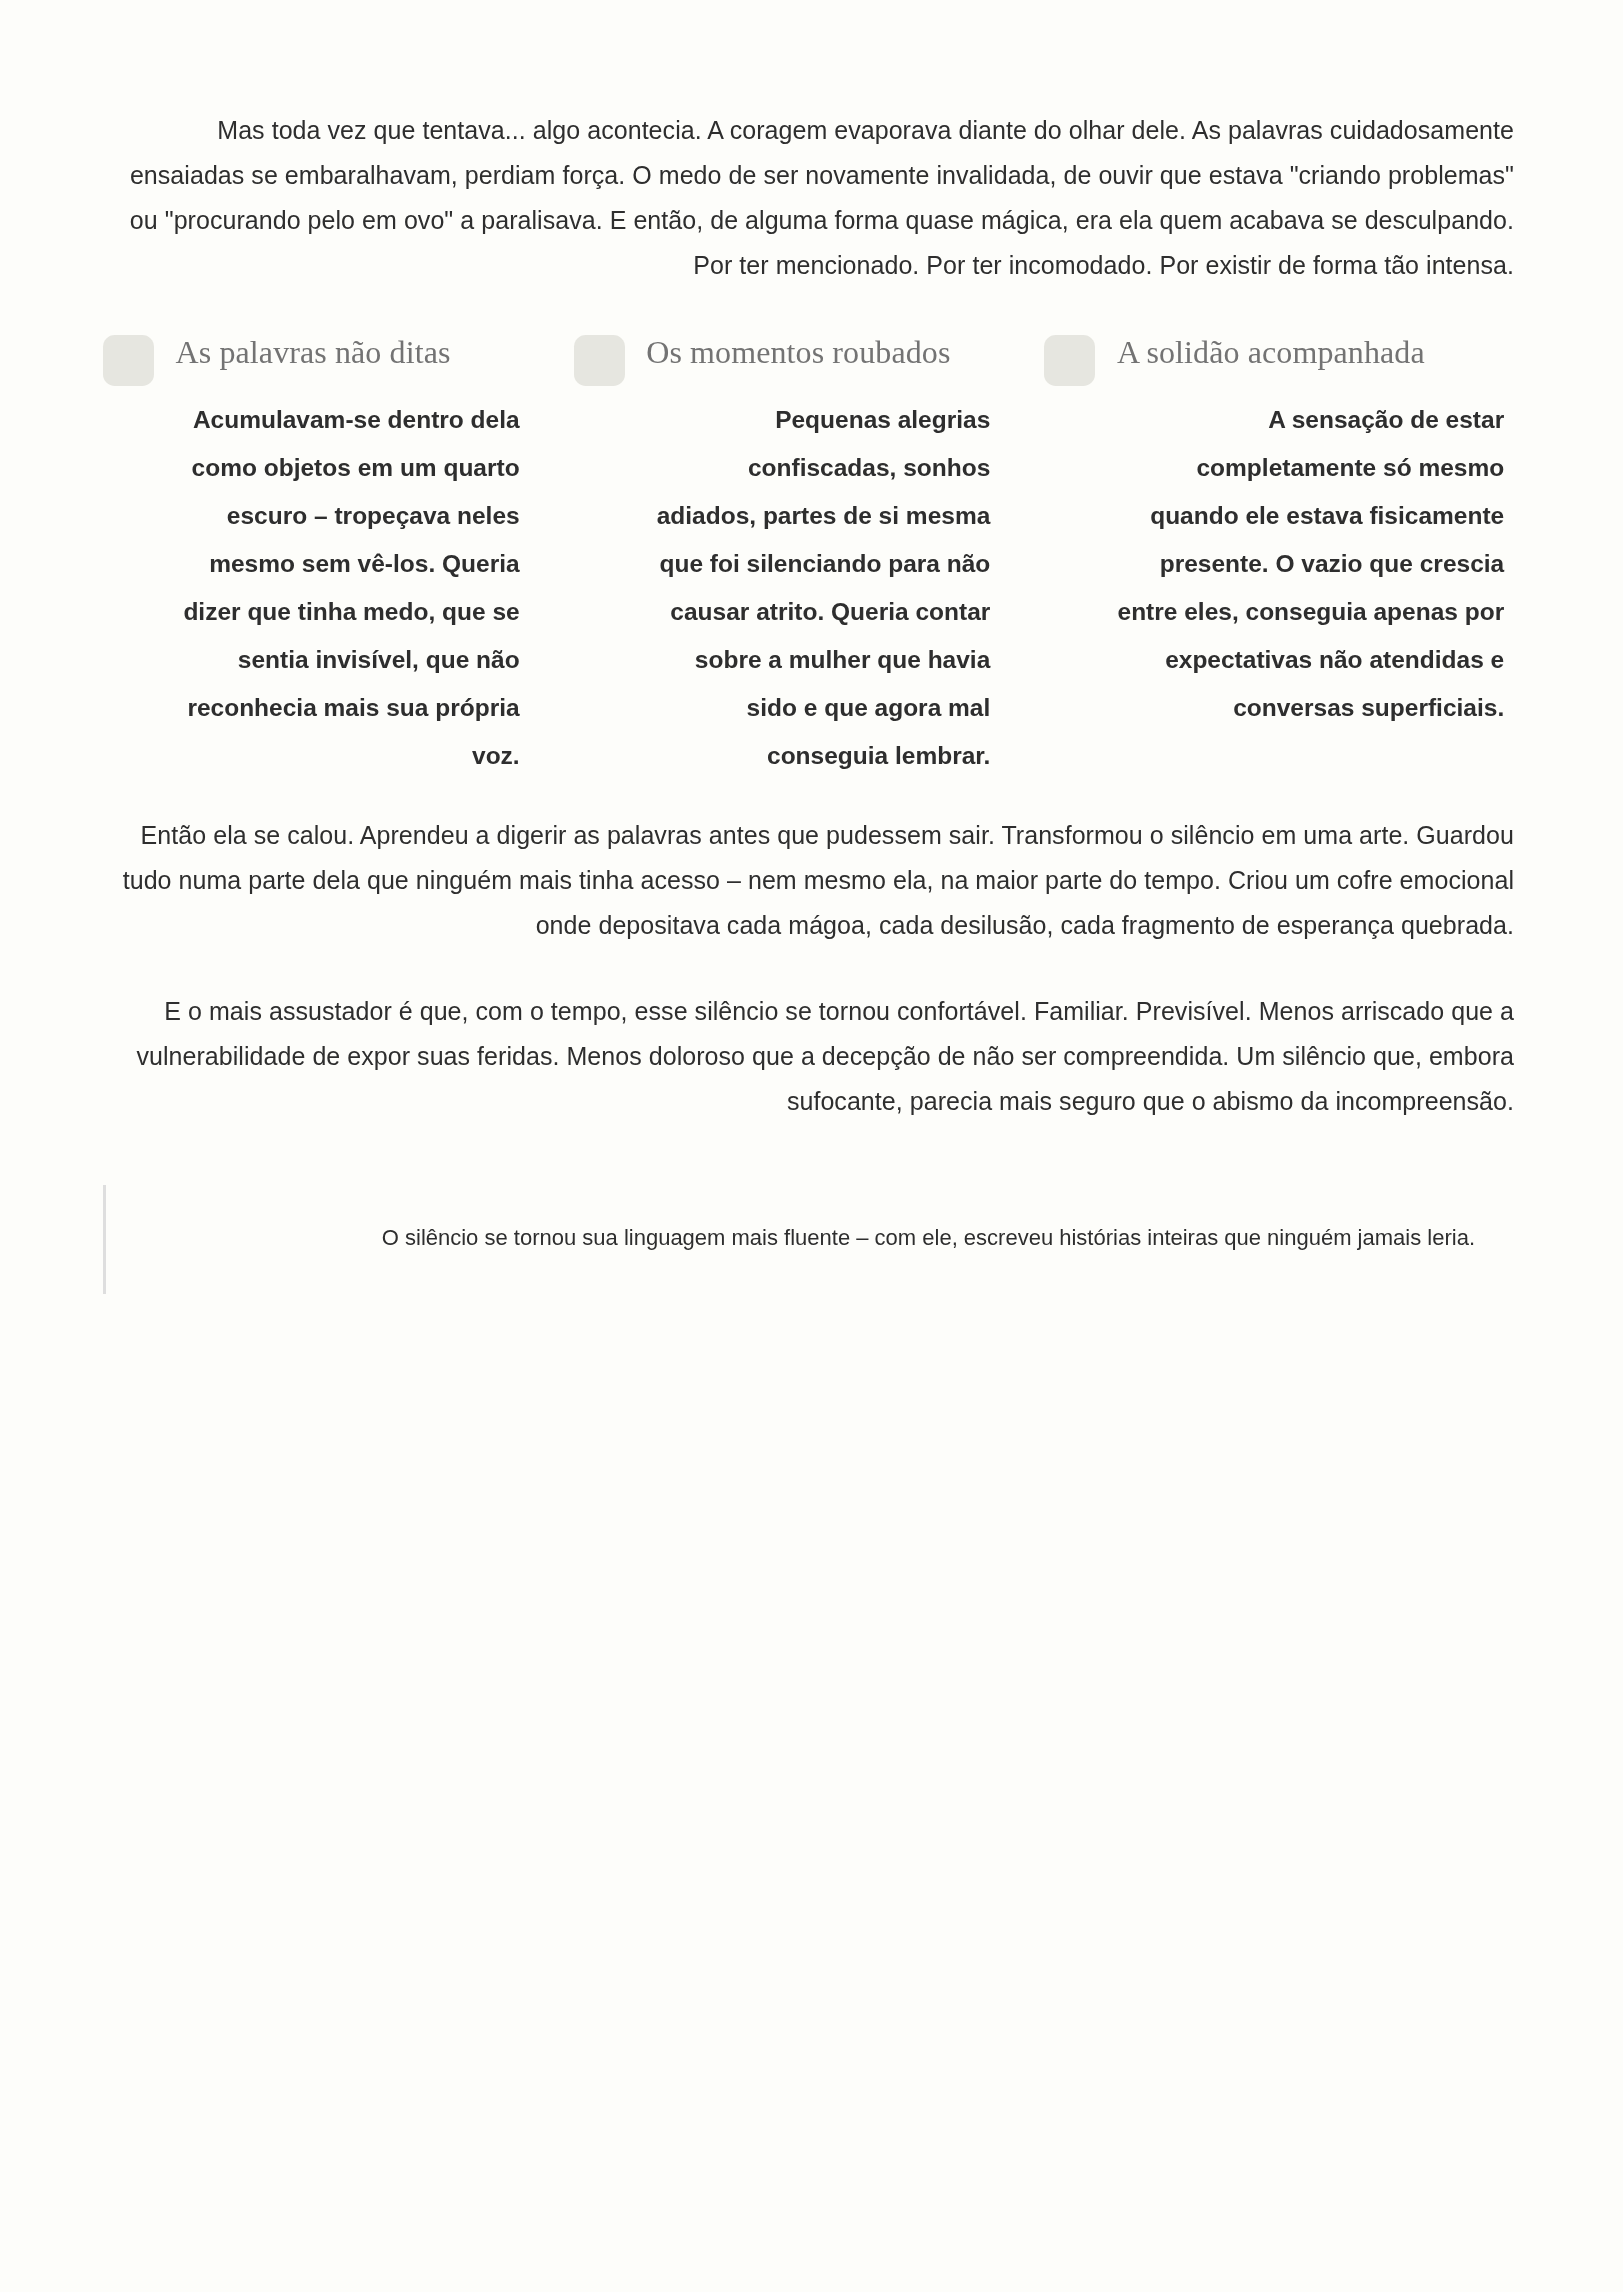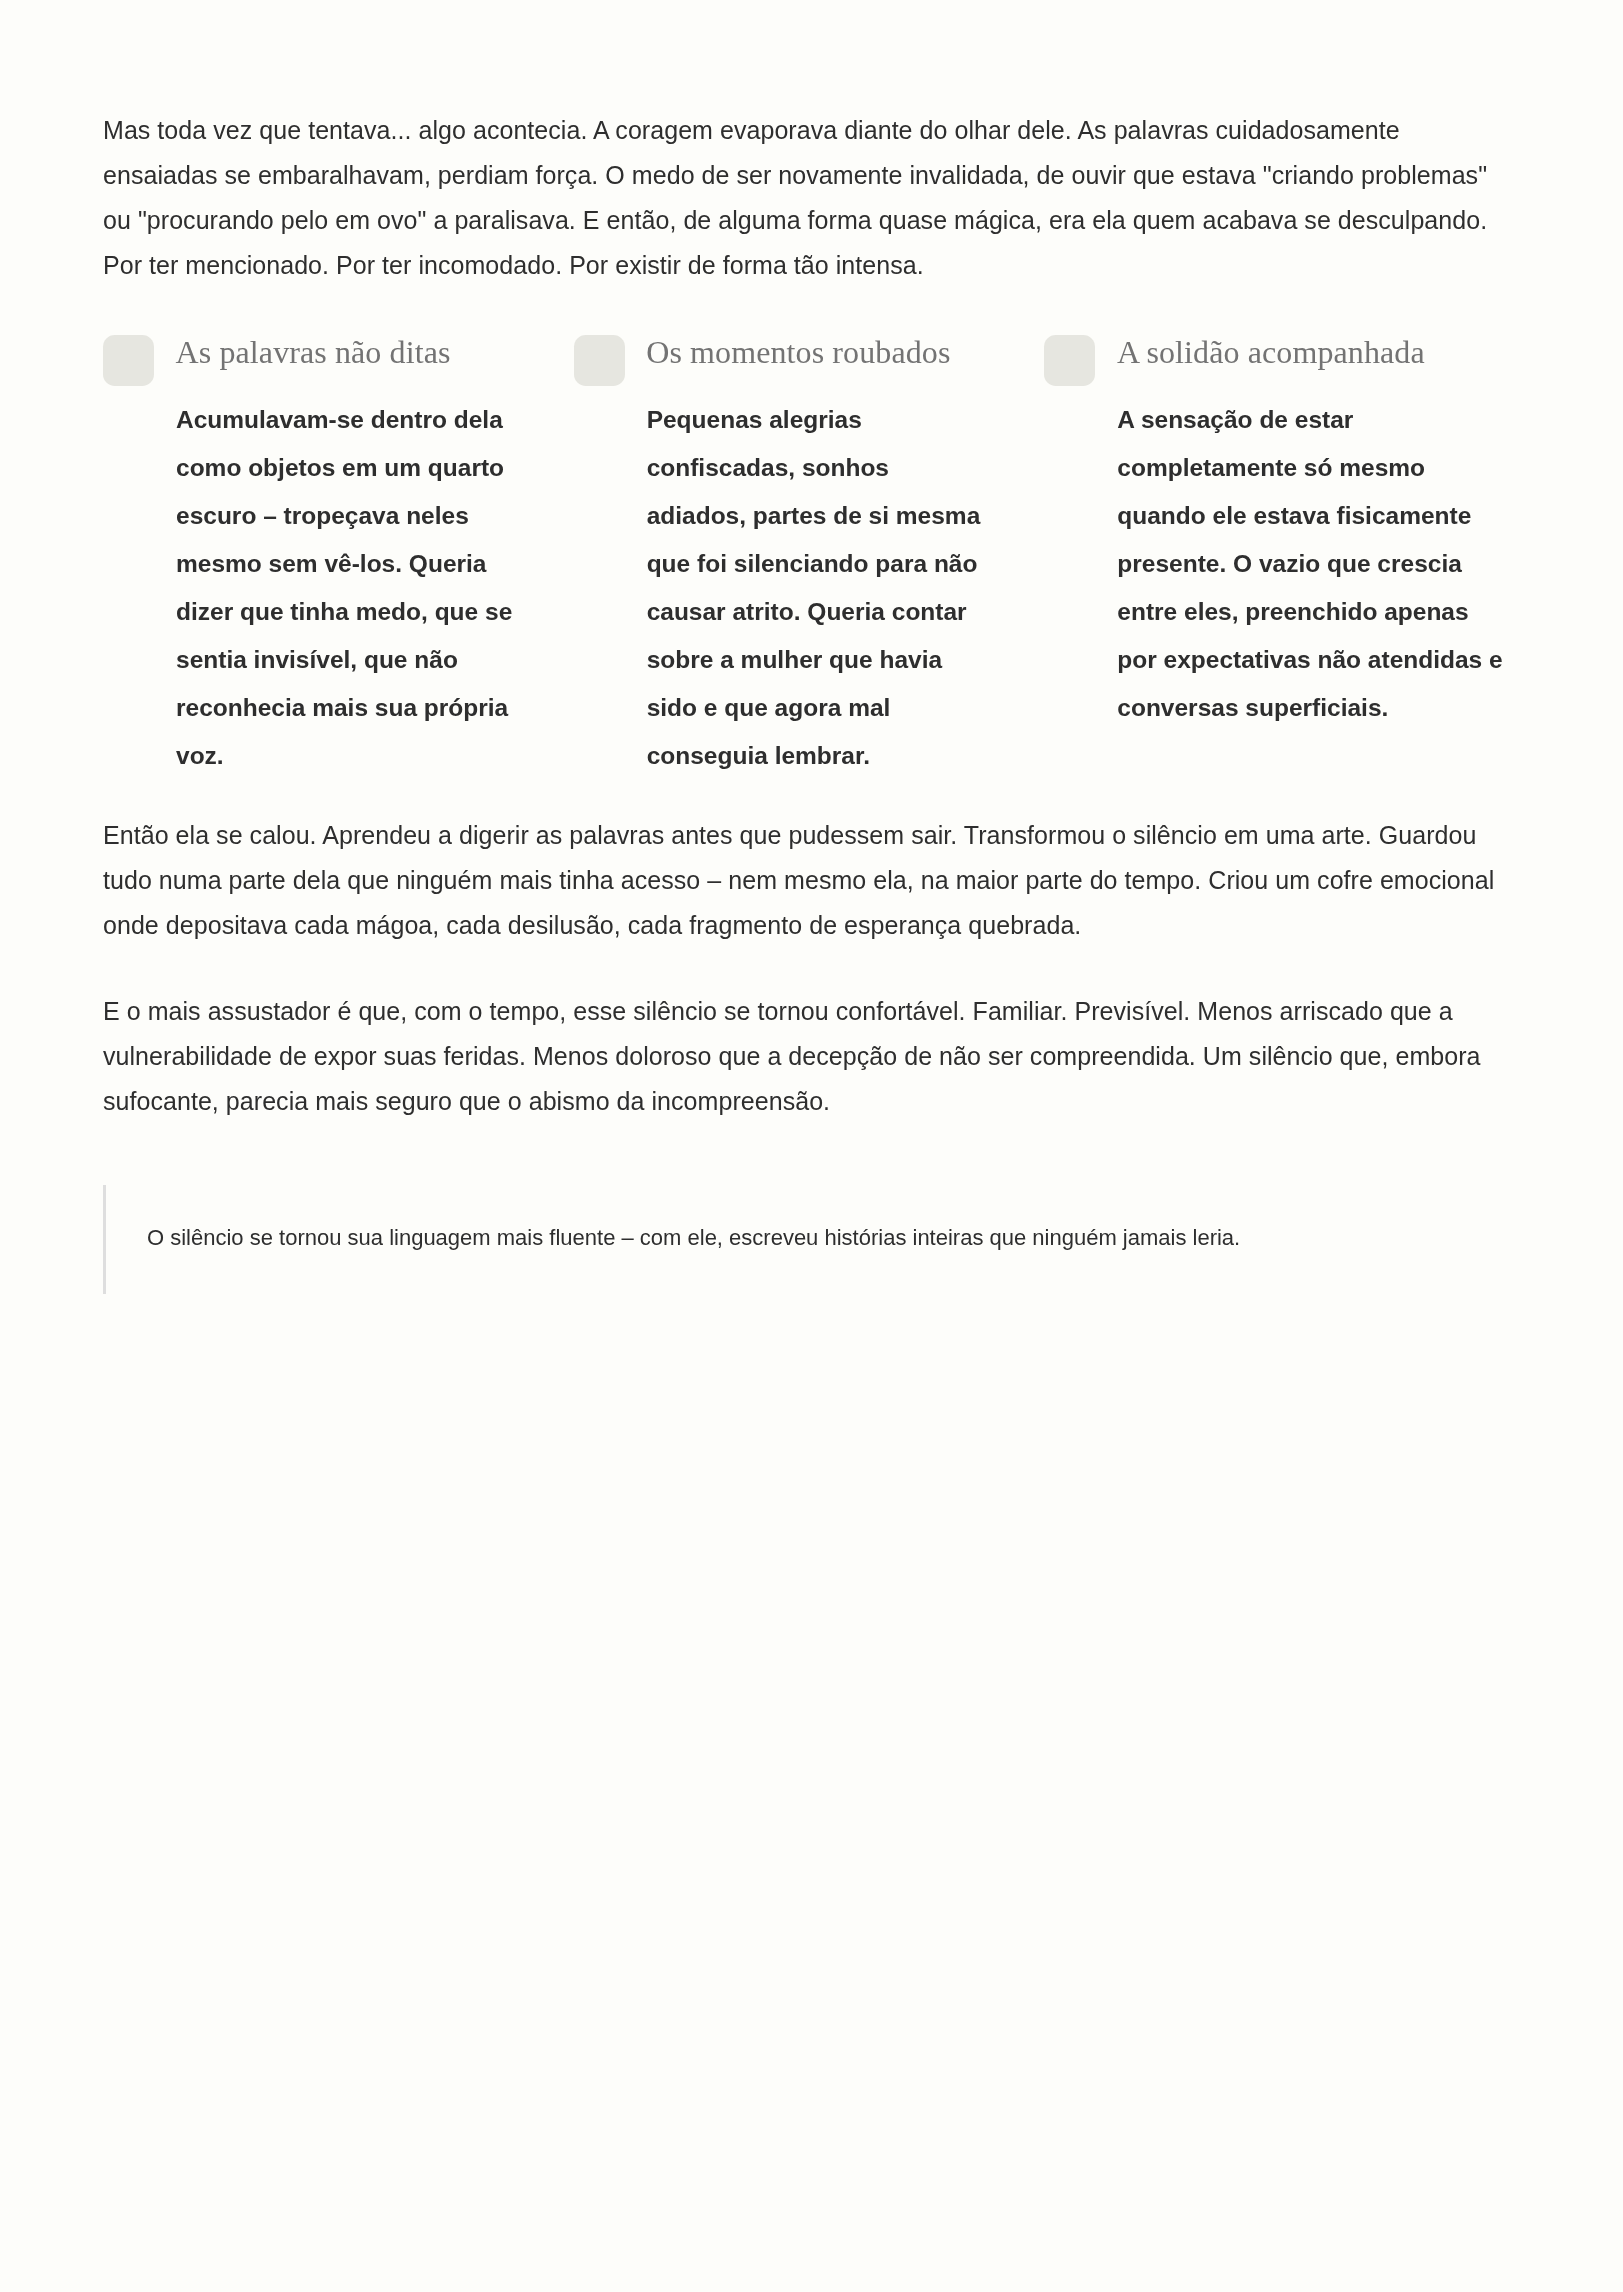--- a/index.html
+++ b/index.html
@@ -14,20 +14,21 @@
     color: #2e2e2e;
     overflow: hidden;
   }
 
   .page {
     position: relative;
     width: 1527px;
     height: 2293px;
     box-sizing: border-box;
     padding: 4px;
+    text-align: right;
   }
 
   .content {
     position: absolute;
     left: 103px;
     top: 108px;
     width: 1411px;
   }
 
   p.body-para {
@@ -128,21 +129,21 @@
           <h3 class="feature-title">Os momentos roubados</h3>
         </div>
         <p class="feature-body">Pequenas alegrias confiscadas, sonhos adiados, partes de si mesma que foi silenciando para não causar atrito. Queria contar sobre a mulher que havia sido e que agora mal conseguia lembrar.</p>
       </div>
 
       <div class="feature">
         <div class="feature-head">
           <span class="feature-icon"></span>
           <h3 class="feature-title">A solidão acompanhada</h3>
         </div>
-        <p class="feature-body">A sensação de estar completamente só mesmo quando ele estava fisicamente presente. O vazio que crescia entre eles, preenchido apenas por expectativas não atendidas e conversas superficiais.</p>
+        <p class="feature-body">A sensação de estar completamente só mesmo quando ele estava fisicamente presente. O vazio que crescia entre eles, conseguia apenas por expectativas não atendidas e conversas superficiais.</p>
       </div>
 
     </div>
 
     <p class="body-para">Então ela se calou. Aprendeu a digerir as palavras antes que pudessem sair. Transformou o silêncio em uma arte. Guardou tudo numa parte dela que ninguém mais tinha acesso – nem mesmo ela, na maior parte do tempo. Criou um cofre emocional onde depositava cada mágoa, cada desilusão, cada fragmento de esperança quebrada.</p>
 
     <p class="body-para">E o mais assustador é que, com o tempo, esse silêncio se tornou confortável. Familiar. Previsível. Menos arriscado que a vulnerabilidade de expor suas feridas. Menos doloroso que a decepção de não ser compreendida. Um silêncio que, embora sufocante, parecia mais seguro que o abismo da incompreensão.</p>
 
     <blockquote class="quote">
       <p>O silêncio se tornou sua linguagem mais fluente – com ele, escreveu histórias inteiras que ninguém jamais leria.</p>

